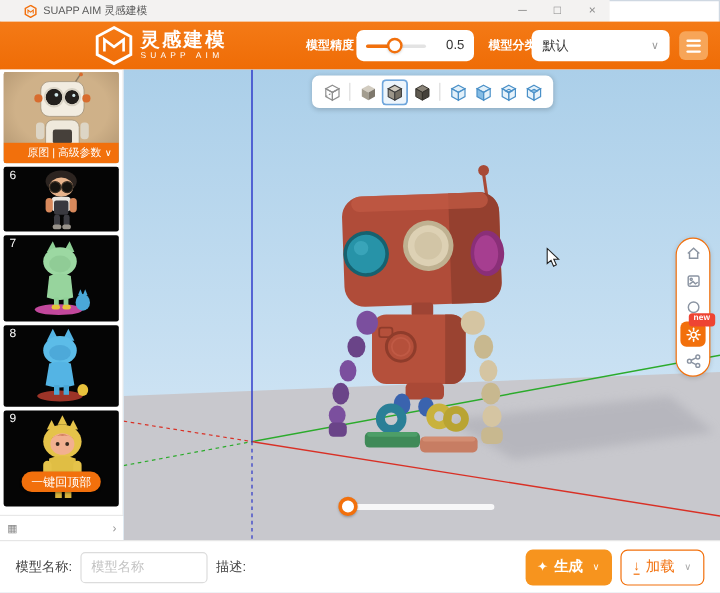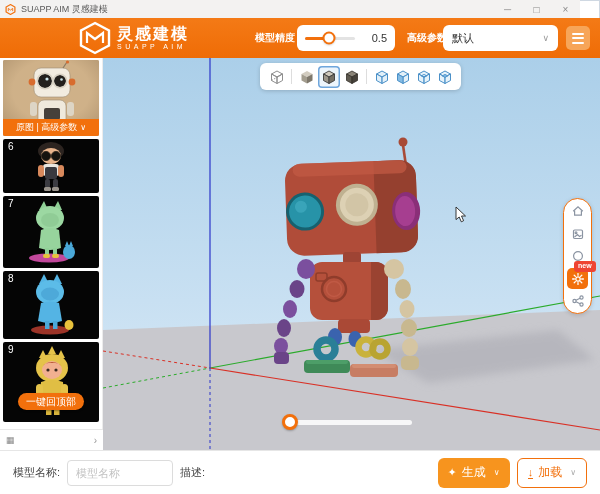--- a/index.html
+++ b/index.html
@@ -1,20 +1,20 @@
 <!DOCTYPE html>
 <html><head>
 <meta charset="utf-8">
 <style>
   html,body{margin:0;padding:0;}
   body{width:600px;height:494px;font-family:"Liberation Sans",sans-serif;-webkit-font-smoothing:antialiased;}
   .window{position:relative;width:600px;height:494px;background:#fff;overflow:hidden;box-shadow:inset 0 0 0 1px #cfd8e2;}
 
   
-  .titlebar{position:absolute;left:0;top:0;width:580px;height:18px;background:#f3f2f1;display:flex;align-items:center;padding-left:5px;box-sizing:border-box;}
+  .titlebar{position:absolute;left:0;top:0;width:508px;height:18px;background:#f3f2f1;display:flex;align-items:center;padding-left:20px;box-sizing:border-box;}
   .titlebar .tb-logo{width:11px;height:11px;margin-right:5px;flex:0 0 auto;}
   .titlebar .tb-title{font-size:9px;color:#5a5a5a;}
   .win-controls{margin-left:auto;display:flex;height:18px;}
   .wc{width:29px;height:18px;display:flex;align-items:center;justify-content:center;font-size:10px;color:#8a8a8a;cursor:default;}
 
   
   .header{position:absolute;left:0;top:18px;width:600px;height:40px;background:linear-gradient(#f47a16,#ef6c06);}
   .logo{position:absolute;left:78px;top:2px;height:36px;display:flex;align-items:center;gap:5px;}
   .logo-cn{font-size:16px;font-weight:bold;color:#fff;letter-spacing:2px;line-height:17px;}
   .logo-en{font-size:7px;color:#fff;letter-spacing:3.5px;line-height:9px;}
@@ -29,21 +29,21 @@
   .dropdown{position:absolute;left:443px;top:7px;width:115px;height:26px;background:#fff;border-radius:6px;display:flex;align-items:center;padding:0 9px;box-sizing:border-box;font-size:11px;color:#333;cursor:default;}
   .dd-chev{margin-left:auto;color:#9a9a9a;font-size:9px;}
   .hamburger{position:absolute;left:566px;top:8px;width:24px;height:24px;background:#f7a558;border:none;border-radius:5px;display:flex;flex-direction:column;align-items:center;justify-content:center;gap:2.5px;padding:0;cursor:pointer;}
   .hamburger span{display:block;width:12px;height:2px;background:#fff;border-radius:1px;}
 
   
   .sidebar{position:absolute;left:0;top:58px;width:103px;height:392px;background:#fff;box-sizing:border-box;padding:2px 3px 0 3px;border-right:1px solid #ececec;}
   .thumb{position:relative;margin-bottom:3px;border-radius:2px;overflow:hidden;background:#050505;cursor:pointer;}
   .thumb svg{display:block;}
   .thumb .num{position:absolute;top:2px;left:5px;color:#fff;font-size:10px;z-index:2;}
-  .overlay-bar{position:absolute;bottom:0;left:0;right:0;height:17px;background:#f2700c;color:#fff;font-size:9px;display:flex;align-items:center;justify-content:center;gap:3px;cursor:pointer;}
+  .overlay-bar{position:absolute;bottom:0;left:0;right:0;height:17px;background:#f2700c;color:#fff;font-size:9px;display:flex;align-items:center;gap:3px;cursor:pointer;padding-left:20px;}
   .overlay-chev{font-size:8px;}
   .backtop-btn{position:absolute;left:50%;transform:translateX(-50%);bottom:12px;background:#f2700c;color:#fff;font-size:10px;height:17px;padding:0 8px;border-radius:9px;border:none;display:flex;align-items:center;white-space:nowrap;cursor:pointer;box-shadow:0 1px 2px rgba(0,0,0,.35);}
   .side-footer{position:absolute;bottom:0;left:0;width:103px;height:21px;border-top:1px solid #e8e8e8;display:flex;align-items:center;gap:4px;padding:0 6px;box-sizing:border-box;font-size:9px;color:#555;background:#fff;cursor:pointer;}
   .sf-grid{font-size:9px;color:#8a8a8a;}
   .sf-arrow{margin-left:auto;color:#999;font-size:10px;}
 
   
   .viewport{position:absolute;left:103px;top:58px;width:497px;height:392px;overflow:hidden;background:#bcd8ee;}
   .scene{position:absolute;left:0;top:0;}
   .view-toolbar{position:absolute;left:157px;top:5px;height:27px;background:#fff;border-radius:6px;box-shadow:0 1px 4px rgba(0,0,0,.18);display:flex;align-items:center;gap:2px;padding:0 7px;}
@@ -59,21 +59,21 @@
   .cursor{position:absolute;left:352px;top:148px;pointer-events:none;}
 
   
   .bottombar{position:absolute;left:0;top:450px;width:600px;height:44px;background:#fff;border-top:1px solid #e6e6e6;display:flex;align-items:center;padding:0 13px;box-sizing:border-box;gap:7px;}
   .bb-label{font-size:11px;color:#444;white-space:nowrap;}
   .bb-input{height:26px;border:1px solid #dcdcdc;border-radius:4px;padding:0 8px;font-size:11px;color:#333;box-sizing:border-box;outline:none;font-family:"Liberation Sans",sans-serif;}
   .bb-input::placeholder{color:#c2c2c2;}
   #name-input{width:106px;}
   #desc-input{width:226px;}
   .gen-btn{margin-left:auto;height:30px;background:#f7941e;border:none;border-radius:6px;color:#fff;font-size:12px;display:flex;align-items:center;gap:5px;padding:0 10px;cursor:pointer;}
-  .gen-btn .gb-label{font-weight:normal;}
+  .gen-btn .gb-label{font-weight:bold;}
   .gb-spark{font-size:11px;}
   .gb-chev{font-size:8px;margin-left:3px;opacity:.95;}
   .load-btn{height:30px;background:#fff;border:1px solid #f2700c;border-radius:6px;color:#f2700c;font-size:12px;display:flex;align-items:center;gap:5px;padding:0 10px;cursor:pointer;}
   .lb-down{font-size:11px;border-bottom:1.5px solid currentColor;line-height:11px;}
   .lb-chev{font-size:8px;color:#aaa;margin-left:3px;}
 </style>
 </head>
 <body>
 
 <div class="window">
@@ -103,21 +103,21 @@
       </div>
     </div>
     <span class="hlabel precision">模型精度</span>
     <div class="slider-pill">
       <div class="sp-track">
         <div class="sp-fill"></div>
         <div class="sp-handle"></div>
       </div>
       <span class="sp-value">0.5</span>
     </div>
-    <span class="hlabel category">高级参数</span>
+    <span class="hlabel category">模型分类</span>
     <div class="dropdown">
       <span>默认</span>
       <span class="dd-chev">∨</span>
     </div>
     <button class="hamburger">
       <span></span>
         <span></span>
         <span></span>
     </button>
   </div>

